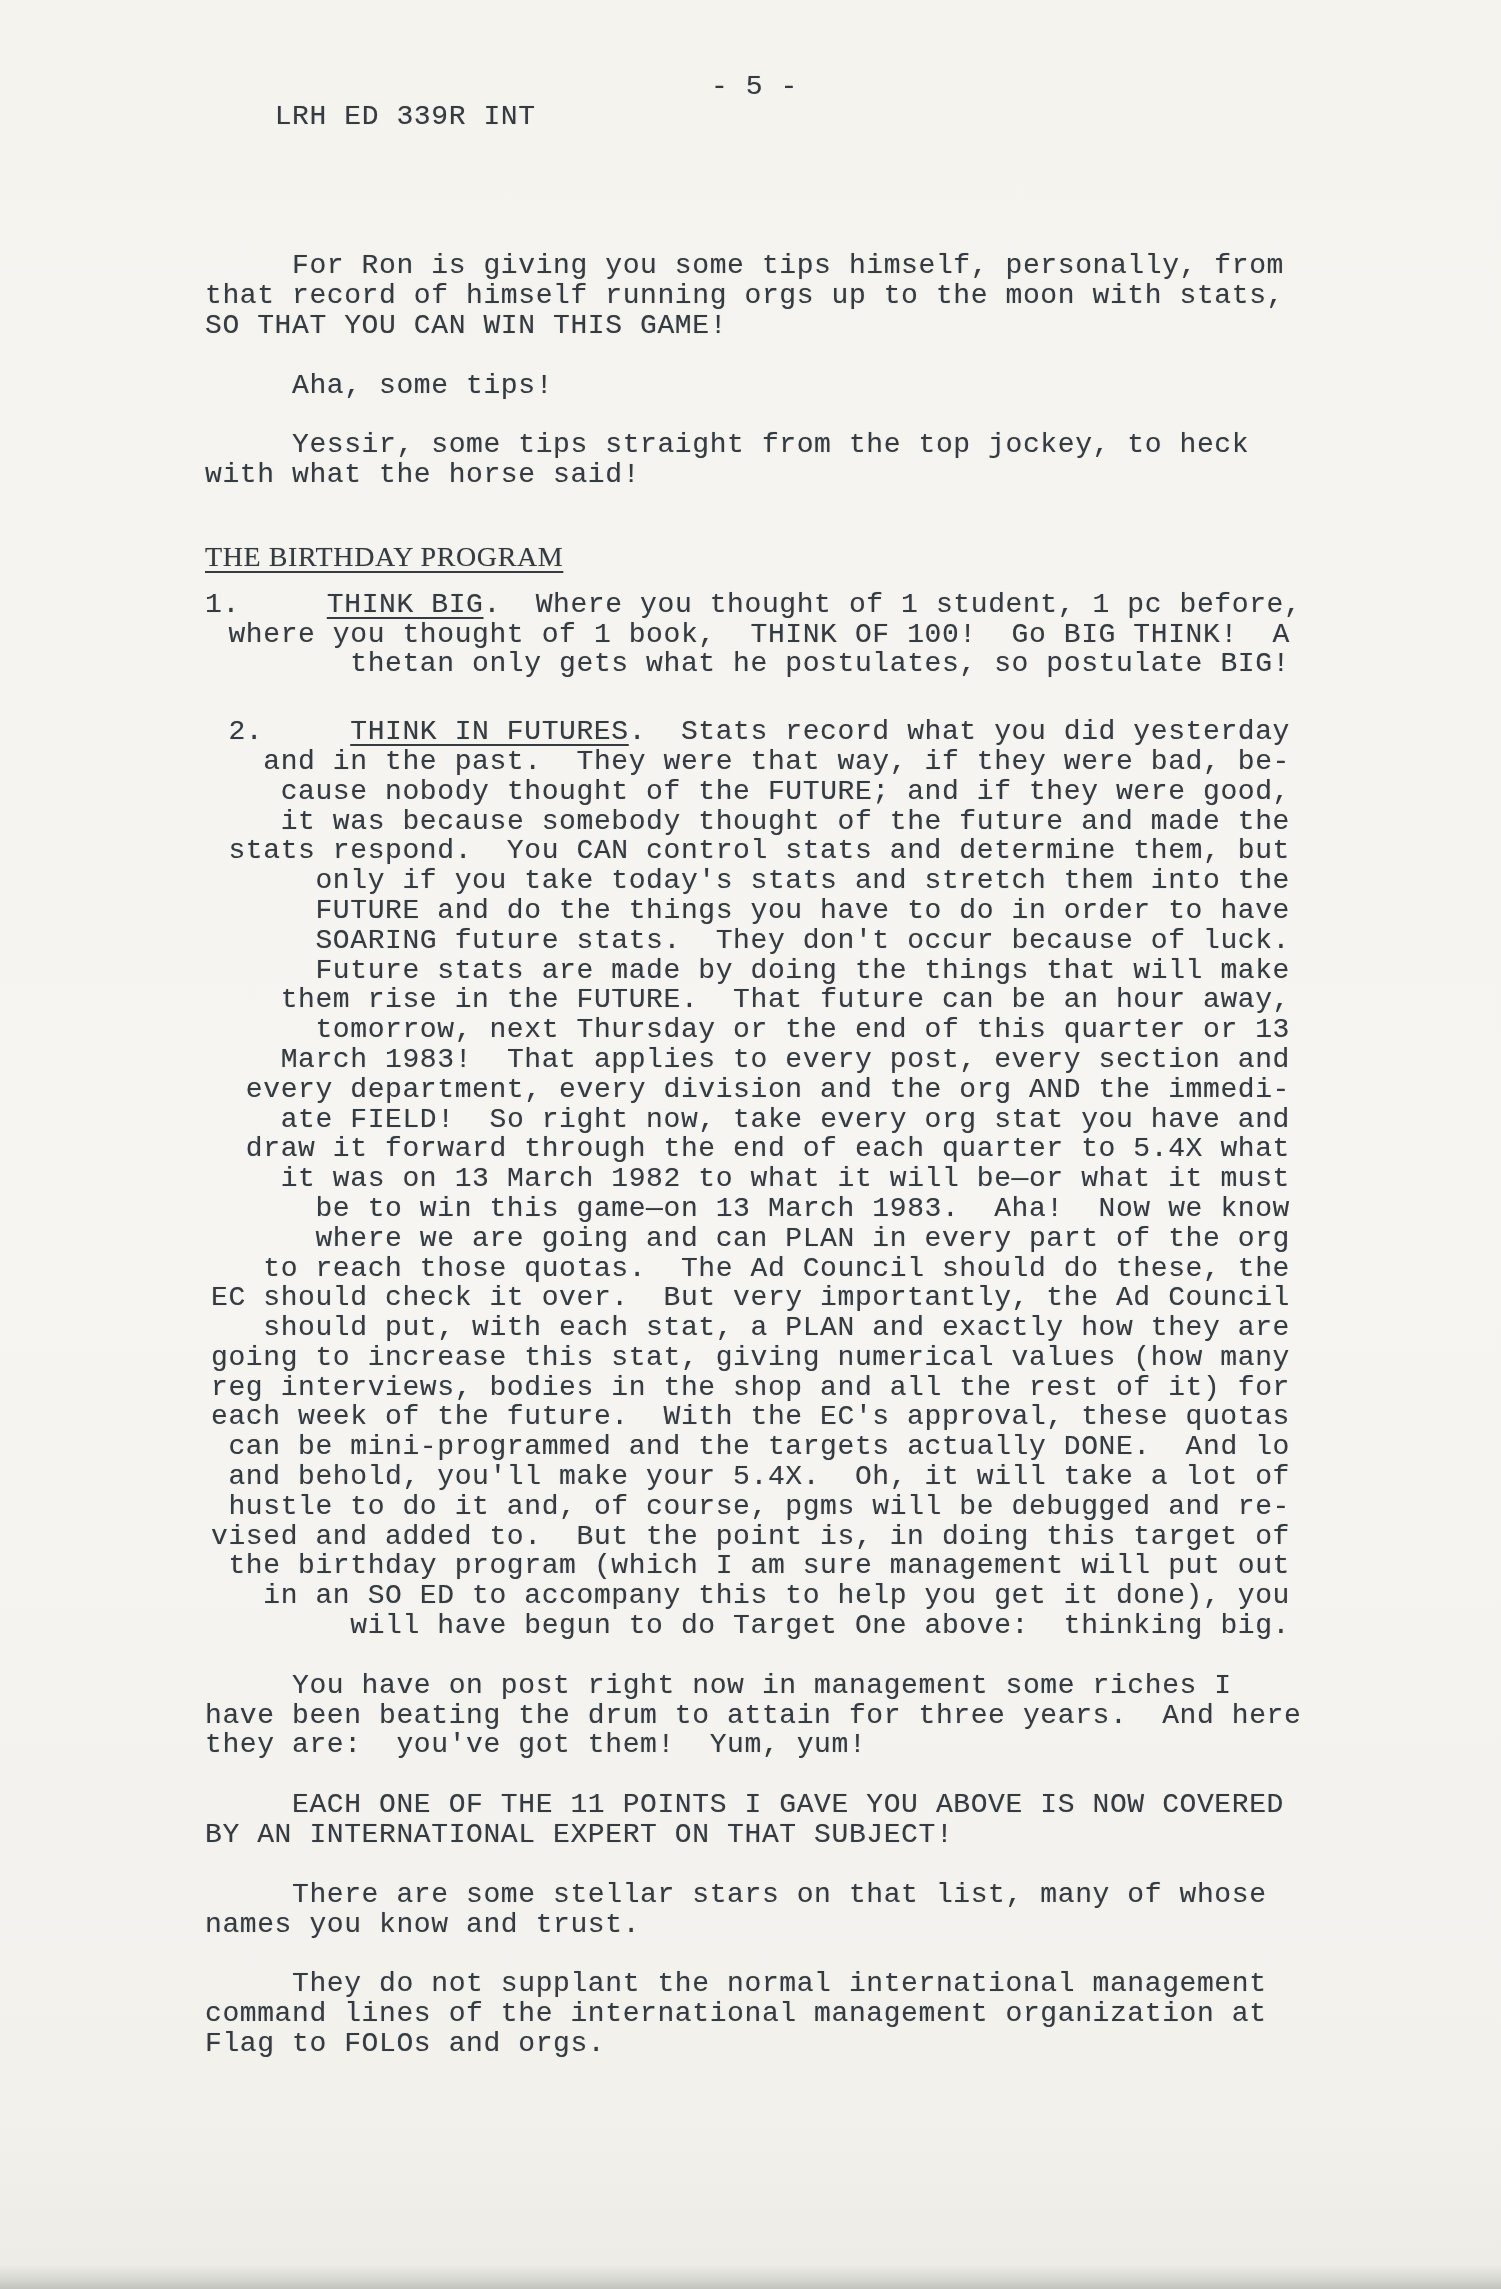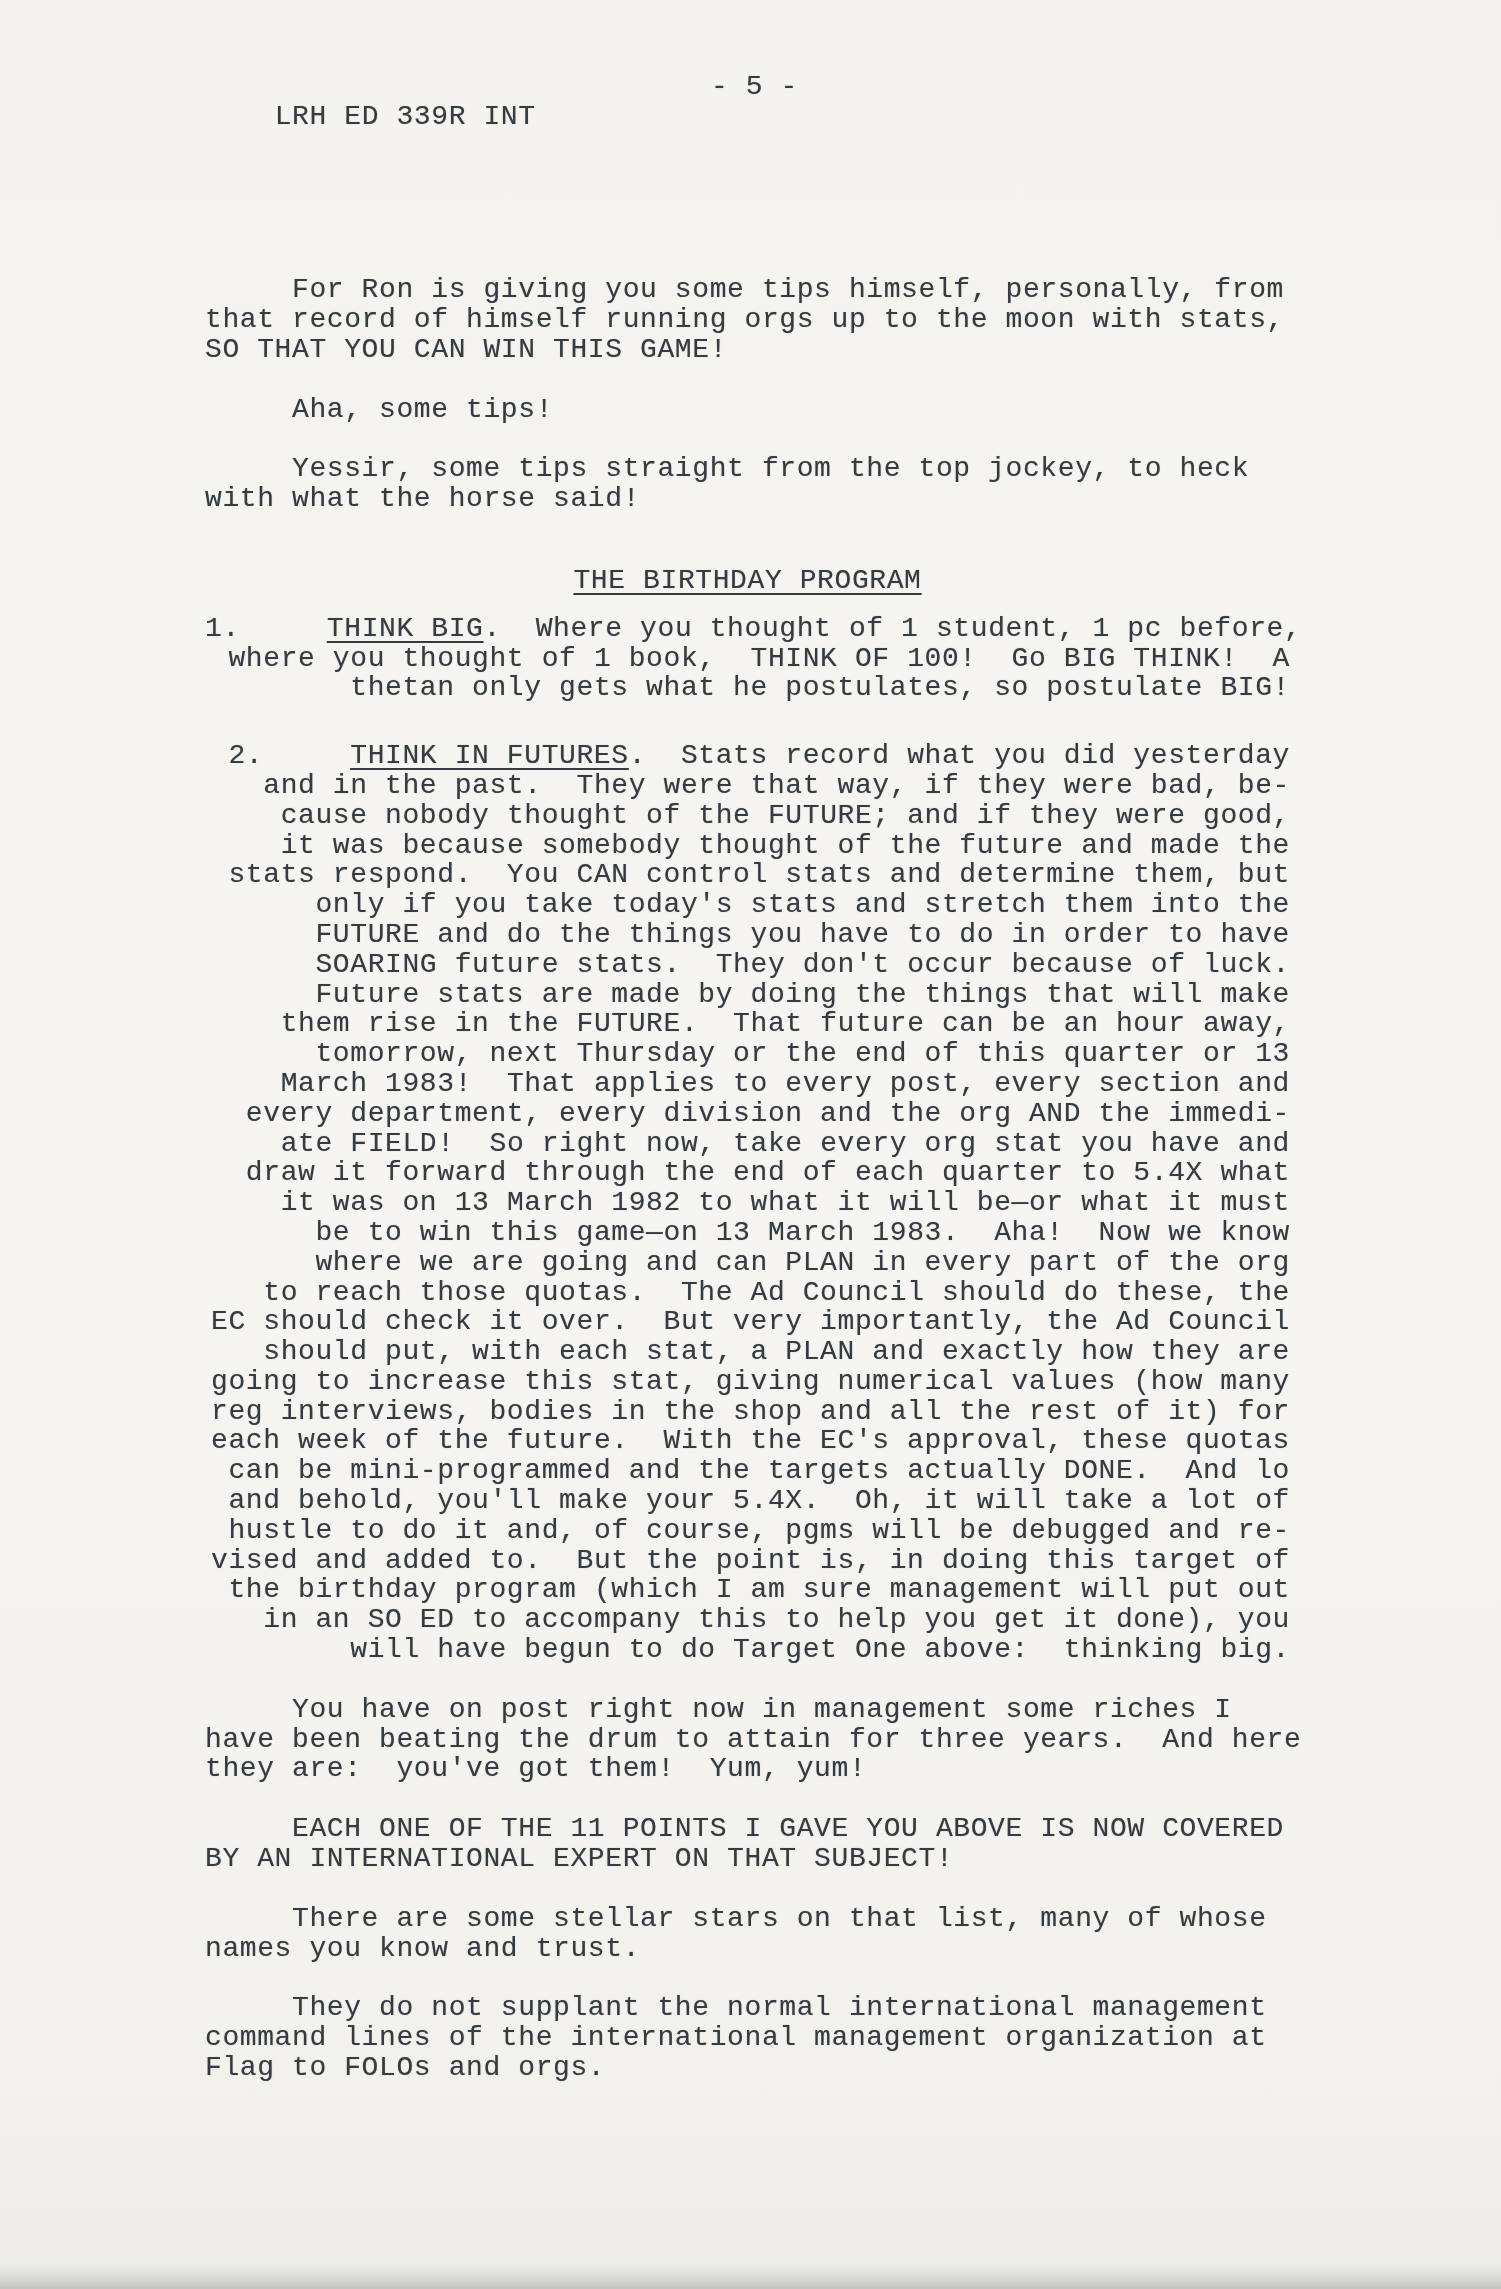--- a/index.html
+++ b/index.html
@@ -41,29 +41,29 @@
     top:0;
     white-space:pre;
   }
   .body-col{width:1085px;}
   .para{
     margin:0;
     white-space:pre;
   }
   .heading{
     margin:52px 0 0 0;
-    text-align:center;
     white-space:pre;
+    font-family:Liberation Serif, serif;
   }
   .u{
     text-decoration:underline;
     text-decoration-thickness:2px;
     text-underline-offset:5px;
   }
-  .mt-first{margin-top:84px;}
+  .mt-first{margin-top:60px;}
   .mt-std{margin-top:30px;}
   .mt-after-head{margin-top:18px;text-align:right;}
   .mt-point2{margin-top:38px;text-align:right;}
 </style>
 </head>
 <body>
 
 <div class="page">
 
   <div class="hdr">

